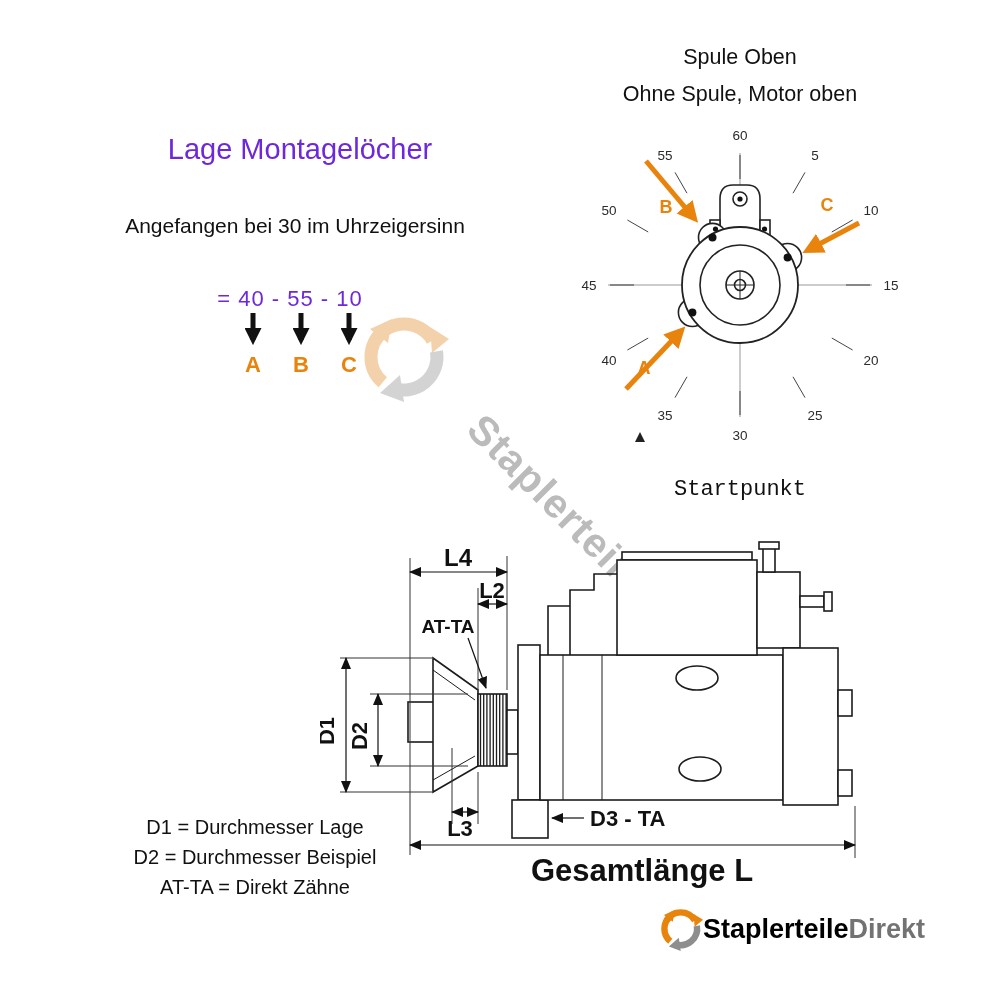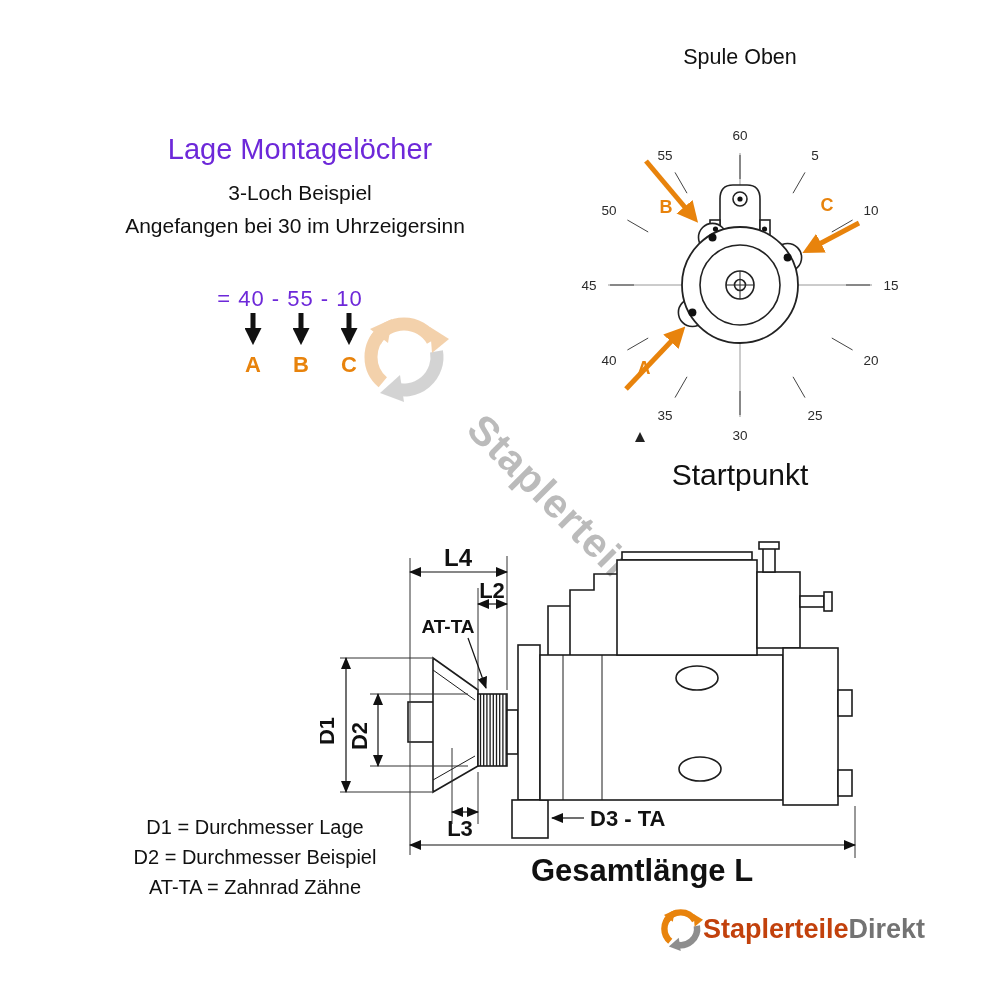--- a/index.html
+++ b/index.html
@@ -8,36 +8,35 @@
   .abs{position:absolute;}
   .ctr{text-align:center;}
   .orange{color:#6d28d9;}
   .lp-title{left:110px;top:133px;width:380px;font-size:29px;font-weight:500;}
   .lp-line1{left:110px;top:181px;width:380px;font-size:21px;}
   .lp-line2{left:80px;top:214px;width:430px;font-size:21px;text-align:center;}
   .lp-code{left:205px;top:286px;width:170px;font-size:22px;font-weight:500;letter-spacing:1px;}
   .lp-abc span{position:absolute;width:34px;text-align:center;font-size:22px;font-weight:bold;color:#e8830c;}
   .dial-t1{left:580px;top:45px;width:320px;font-size:21.5px;}
   .dial-t2{left:560px;top:82px;width:360px;font-size:21.5px;}
-  .dial-cap{left:580px;top:458px;width:320px;font-size:30px;font-weight:500;}
+  .dial-cap{left:580px;top:477px;width:320px;font-size:22px;font-weight:500;font-family:Liberation Mono, monospace;}
   .legend{left:105px;top:812px;width:300px;font-size:20px;line-height:30px;}
   .watermark{left:400px;top:524px;width:400px;font-size:41px;font-weight:600;color:#8f8f8f;
              opacity:.6;transform:rotate(45deg);transform-origin:center;text-align:center;letter-spacing:1px;}
   .brandtext{left:703px;top:914px;font-size:27px;font-weight:bold;white-space:nowrap;}
-  .brandtext .lt{color:#c2410c;}
+  .brandtext .lt{color:#000000;}
   .brandtext .dk{color:#737373;}
   svg text{font-family:"Liberation Sans","DejaVu Sans",sans-serif;}
 </style>
 </head>
 <body>
 
 <div class="stage">
 
   <div class="abs ctr lp-title orange">Lage Montagelöcher</div>
-  <div class="abs ctr lp-line1">3-Loch Beispiel</div>
   <div class="abs ctr lp-line2">Angefangen bei 30 im Uhrzeigersinn</div>
   <div class="abs ctr lp-code orange">= 40 - 55 - 10</div>
 
   <svg class="abs" style="left:235px;top:310px;" width="130" height="46" viewBox="0 0 130 46">
     <defs>
       <marker id="blkArr" viewBox="0 0 10 10" refX="7" refY="5" markerWidth="3.4" markerHeight="3.4" orient="auto">
         <path d="M0 0 L10 5 L0 10 Z" fill="#111"></path>
       </marker>
     </defs>
     <line x1="18" y1="3" x2="18" y2="30" stroke="#111" stroke-width="5" marker-end="url(#blkArr)"></line>
@@ -45,20 +44,21 @@
     <line x1="114" y1="3" x2="114" y2="30" stroke="#111" stroke-width="5" marker-end="url(#blkArr)"></line>
   </svg>
 
   <div class="abs lp-abc" style="left:205px;top:352px;width:170px;height:30px;">
     <span style="left:31px;">A</span>
     <span style="left:79px;">B</span>
     <span style="left:127px;">C</span>
   </div>
 
   <div class="abs ctr dial-t1">Spule Oben</div>
+  <div class="abs ctr dial-t2">Ohne Spule, Motor oben</div>
 
   <svg class="abs" style="left:570px;top:115px;" width="340" height="345" viewBox="0 0 340 345">
     <defs>
       <marker id="oArr" viewBox="0 0 10 10" refX="7" refY="5" markerWidth="4.2" markerHeight="4.2" orient="auto">
         <path d="M0 0 L10 5 L0 10 Z" fill="#e8830c"></path>
       </marker>
     </defs>
 
     <g stroke="#8c8c8c" stroke-width="0.9">
       <line x1="170" y1="38" x2="170" y2="302"></line>
@@ -226,21 +226,21 @@
       <text x="47" y="196" font-size="22" transform="rotate(-90 47 196)">D2</text>
       <text x="140" y="296" font-size="22">L3</text>
       <text x="270" y="286" font-size="22" text-anchor="start">D3 - TA</text>
       <text x="322" y="341" font-size="31">Gesamtlänge L</text>
     </g>
   </svg>
 
   <div class="abs ctr legend">
     <div>D1 = Durchmesser Lage</div>
     <div>D2 = Durchmesser Beispiel</div>
-    <div>AT-TA = Zahnrad Zähne</div>
+    <div>AT-TA = Direkt Zähne</div>
   </div>
 
   <svg class="abs" style="left:655px;top:903px;" width="52" height="52" viewBox="0 0 105 105">
     <g fill="none" stroke-width="13">
       <path d="M23.4 35.5 A33 33 0 0 1 80.6 35.5" stroke="#e8830c"></path>
       <path d="M84.5 46.3 A33 33 0 0 1 40.7 83" stroke="#8e8e8e"></path>
       <path d="M30.8 77.3 A33 33 0 0 1 30.8 26.7" stroke="#e8830c"></path>
     </g>
     <polygon points="78,22 97,34 80,48" fill="#e8830c"></polygon>
     <polygon points="52,97 28,88 48,70" fill="#8e8e8e"></polygon>

